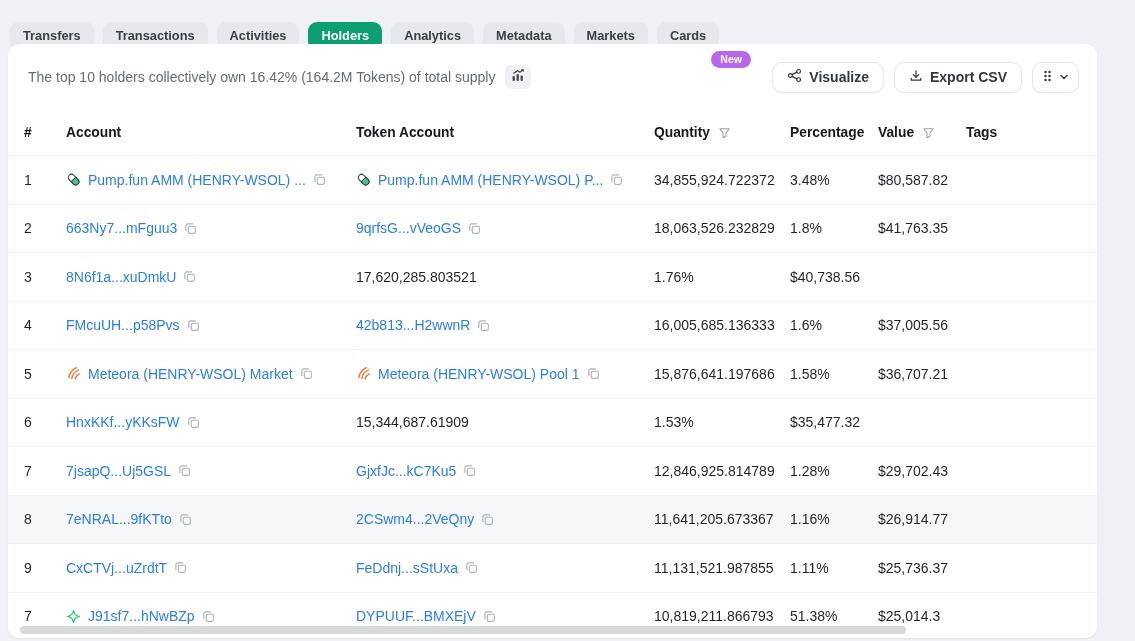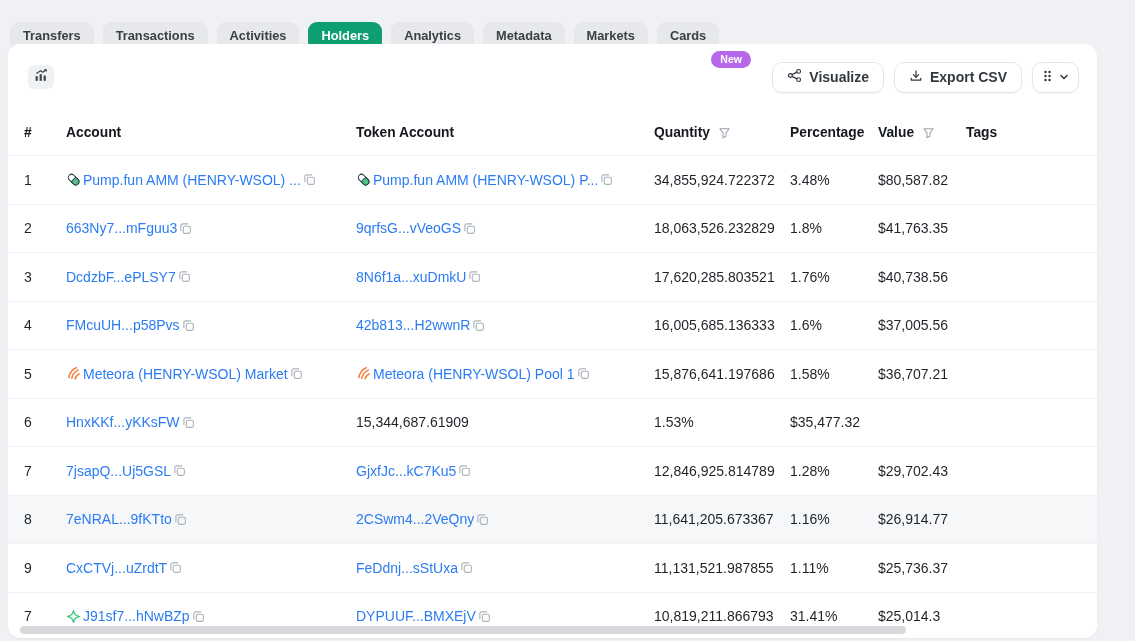--- a/index.html
+++ b/index.html
@@ -31,21 +31,21 @@
                font-size:10.5px; font-weight:700; padding:2.5px 9px; border-radius:9px; z-index:2; }
   .menu-btn { padding:0 9px; gap:6px; }
 
   
   .trow { display:grid; grid-template-columns:42px 290px 298px 136px 88px 88px 1fr;
           padding-left:16px; align-items:center; }
   .thead { height:45px; font-size:13.8px; font-weight:700; color:#15181c; }
   .th { display:flex; align-items:center; gap:6px; }
   .tbody-row { height:48.5px; border-top:1px solid #f1f2f4; font-size:14px; color:#1f2328; }
   .tbody-row.hl { background:#f6f7f8; }
-  .cell-flex { display:flex; align-items:center; min-width:0; }
+  .cell-flex { display:flex; align-items:center; gap:5px; min-width:0; }
   a.addr { color:#2b7cf2; text-decoration:none; font-size:14px; white-space:nowrap; overflow:hidden; }
   .copy { display:inline-flex; margin-left:2px; cursor:pointer; flex:none; }
   .row-icon { display:inline-flex; flex:none; margin-right:2px; }
   .num { color:#1f2328; }
 
   
   .hscrollbar { position:absolute; left:12px; bottom:4px; width:886px; height:8px;
                 background:#d7d9dc; border-radius:4px; cursor:pointer; }
 </style>
 </head>
@@ -59,20 +59,21 @@
     <div class="tab">Analytics</div>
     <div class="tab">Metadata</div>
     <div class="tab">Markets</div>
     <div class="tab">Cards</div>
   </div>
 
 <div class="card">
 
   <div class="card-header">
     <div class="summary-wrap">
+      <span class="summary-text">The top 10 holders collectively own 16.42% (164.2M Tokens) of total supply</span>
       <span class="chart-btn">
         <span>
           <svg width="14" height="14" viewBox="0 0 14 14">
             <rect x="1.6" y="8.2" width="2.2" height="4.6" fill="#3c4248"></rect>
             <rect x="5.6" y="6.2" width="2.2" height="6.6" fill="#3c4248"></rect>
             <rect x="9.6" y="7.6" width="2.2" height="5.2" fill="#3c4248"></rect>
             <path d="M2.3 5.6 L6.6 2.8 L8.9 4.2 L12 1.8" stroke="#3c4248" stroke-width="1.2" fill="none"></path>
             <path d="M12.4 1.5 l-2.1 .3 M12.4 1.5 l-.3 2.1" stroke="#3c4248" stroke-width="1.1" fill="none"></path>
           </svg>
         </span>
@@ -214,30 +215,20 @@
         </svg>
       </span>
     </div>
     <div class="num">18,063,526.232829</div>
     <div class="num">1.8%</div>
     <div class="num">$41,763.35</div>
     <div class="num"></div>
   </div>
       <div class="trow tbody-row">
     <div>3</div>
-    <div class="cell-flex">
-
-      <a class="addr" href="#">DcdzbF...ePLSY7</a>
-      <span class="copy">
-        <svg width="13" height="13" viewBox="0 0 14 14">
-          <rect x="4.6" y="4.6" width="7.6" height="7.6" rx="1.6" fill="none" stroke="#abb2ba" stroke-width="1.2"></rect>
-          <path d="M9.4 2 H4 a2 2 0 0 0 -2 2 v5.4" fill="none" stroke="#abb2ba" stroke-width="1.2" stroke-linecap="round"></path>
-        </svg>
-      </span>
-    </div>
     <div class="cell-flex">
 
       <a class="addr" href="#">8N6f1a...xuDmkU</a>
       <span class="copy">
         <svg width="13" height="13" viewBox="0 0 14 14">
           <rect x="4.6" y="4.6" width="7.6" height="7.6" rx="1.6" fill="none" stroke="#abb2ba" stroke-width="1.2"></rect>
           <path d="M9.4 2 H4 a2 2 0 0 0 -2 2 v5.4" fill="none" stroke="#abb2ba" stroke-width="1.2" stroke-linecap="round"></path>
         </svg>
       </span>
     </div>
@@ -446,20 +437,20 @@
 
       <a class="addr" href="#">DYPUUF...BMXEjV</a>
       <span class="copy">
         <svg width="13" height="13" viewBox="0 0 14 14">
           <rect x="4.6" y="4.6" width="7.6" height="7.6" rx="1.6" fill="none" stroke="#abb2ba" stroke-width="1.2"></rect>
           <path d="M9.4 2 H4 a2 2 0 0 0 -2 2 v5.4" fill="none" stroke="#abb2ba" stroke-width="1.2" stroke-linecap="round"></path>
         </svg>
       </span>
     </div>
     <div class="num">10,819,211.866793</div>
-    <div class="num">31.41%</div>
+    <div class="num">51.38%</div>
     <div class="num">$25,014.3</div>
     <div class="num"></div>
   </div>
     </div>
 
   <div class="hscrollbar"></div>
 </div>
 
 </body></html>

